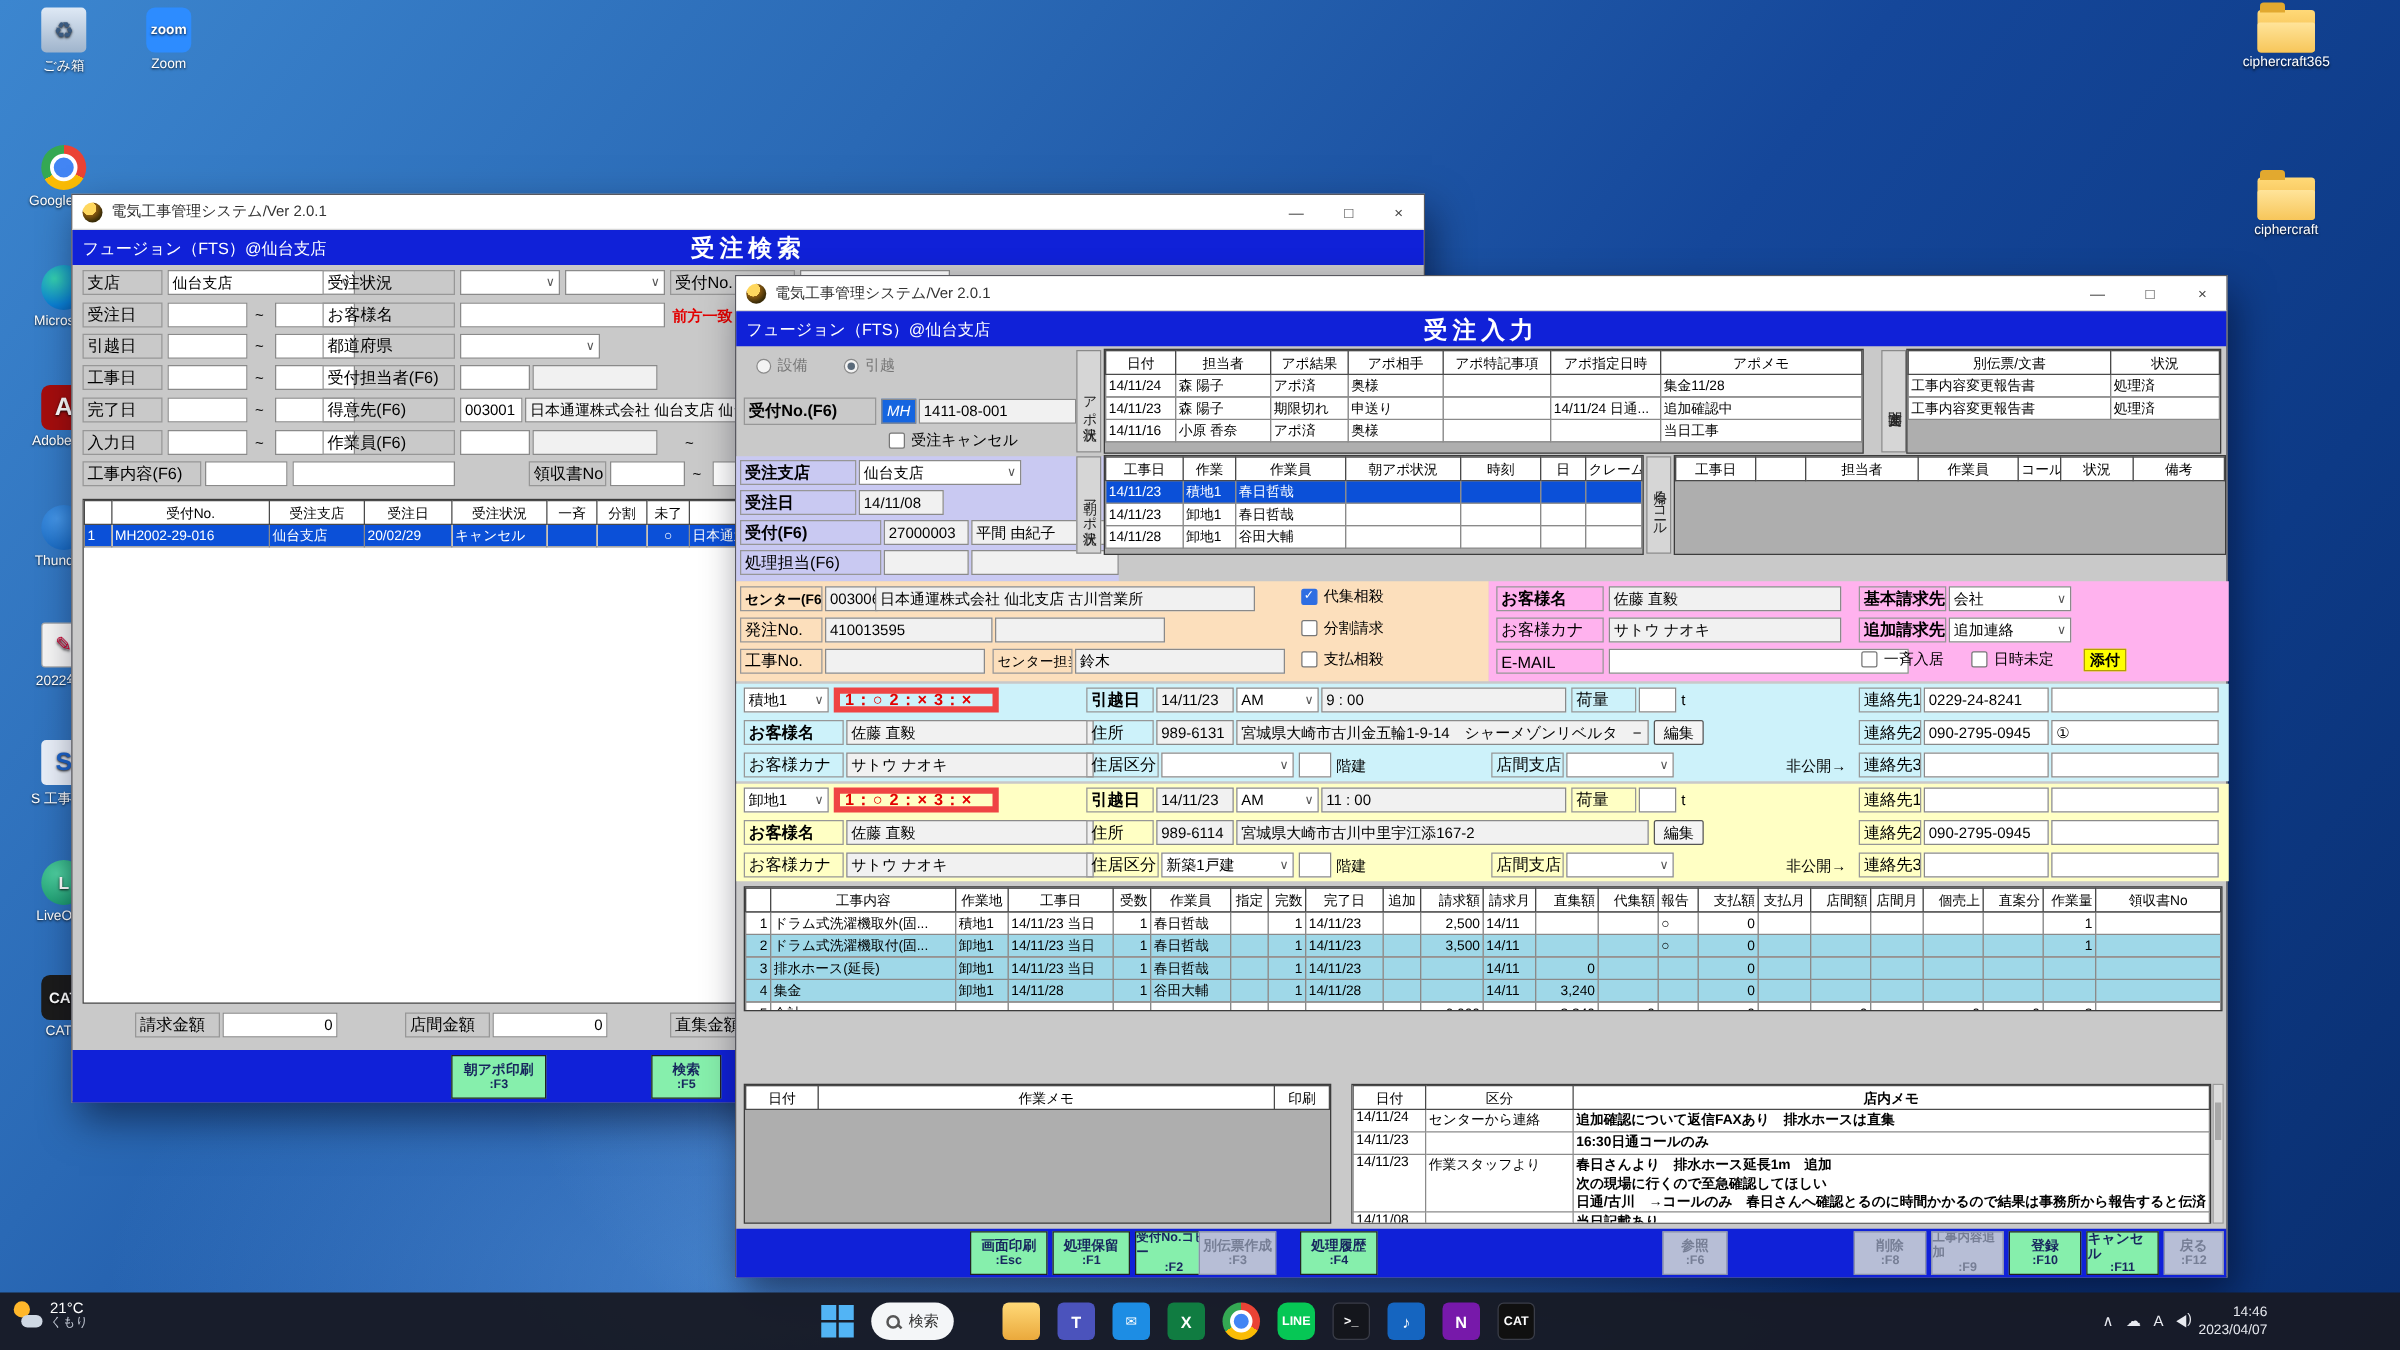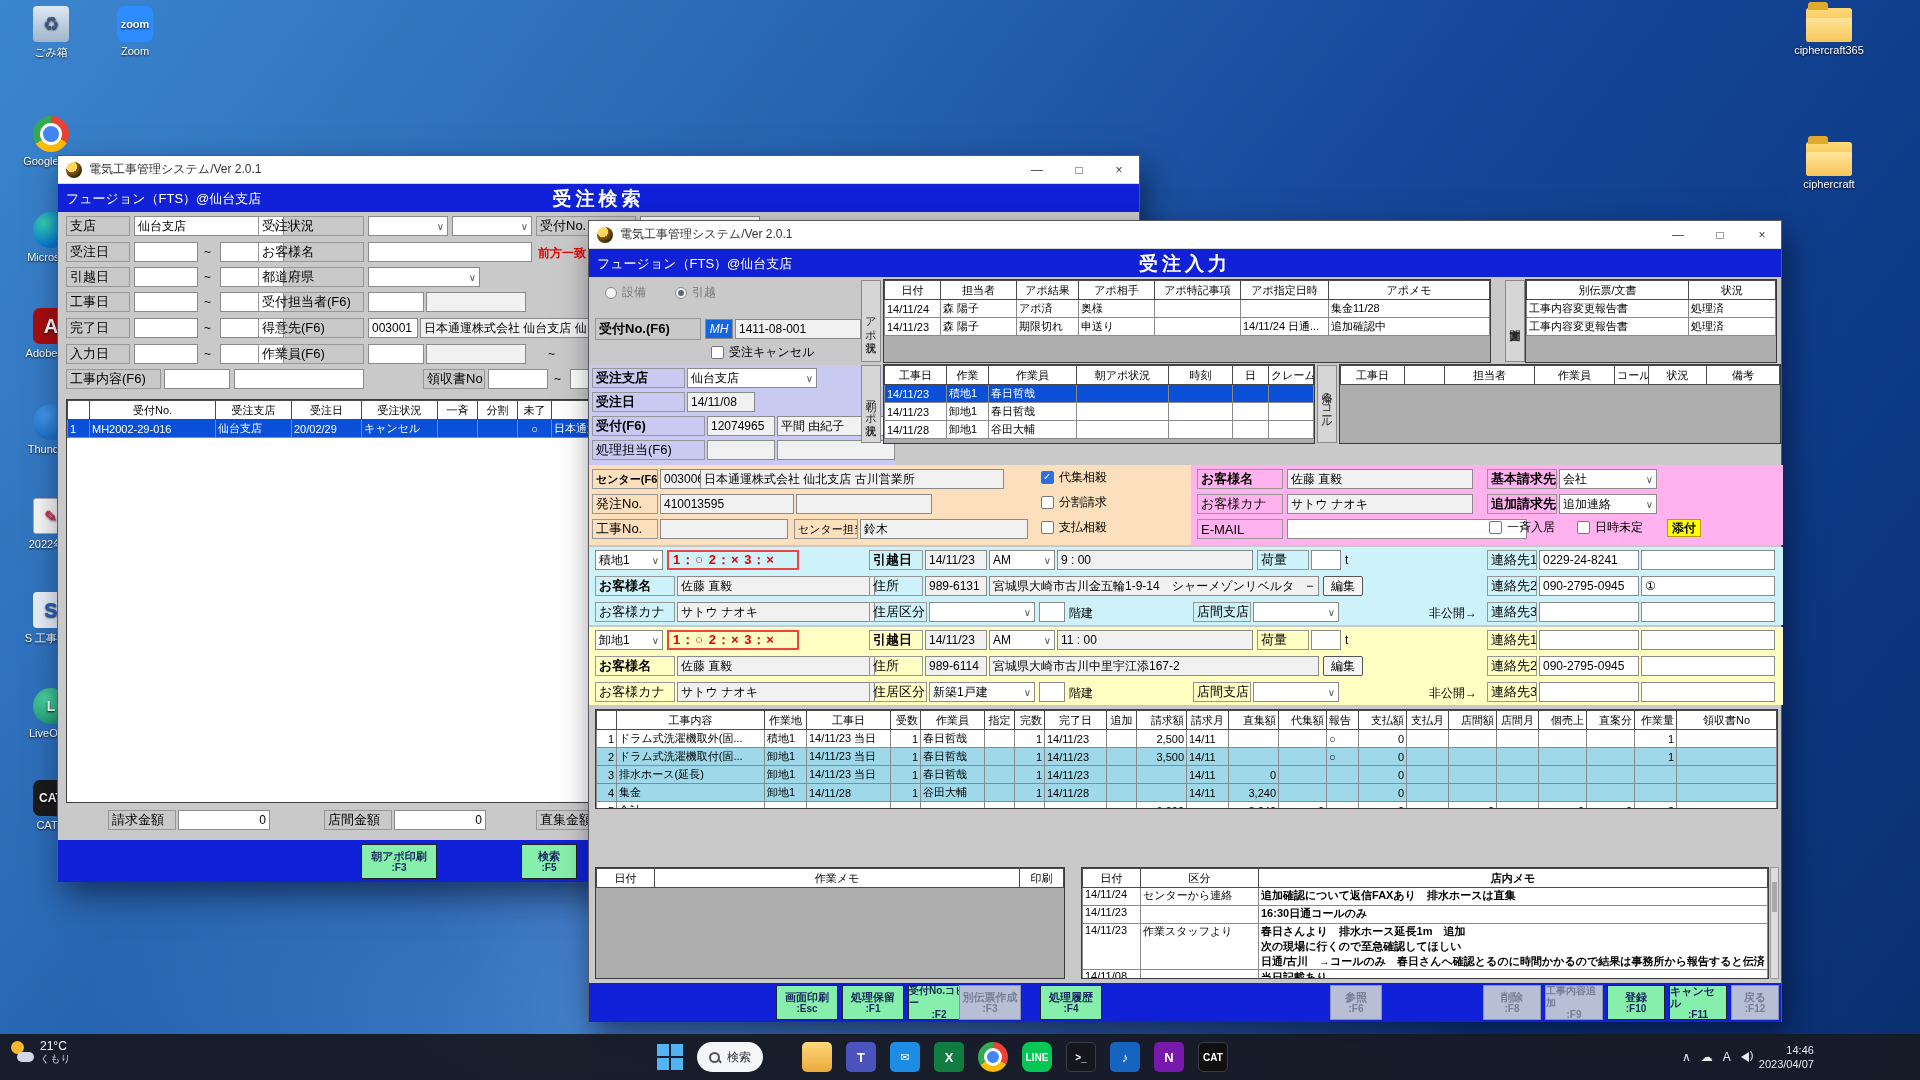--- a/index.html
+++ b/index.html
@@ -84,21 +84,21 @@
   .pnk{background:#ffb2ee;}
   .cyn{background:#cdf2fa;}
   .yel{background:#ffffc4;}
 
   .foot{position:absolute;background:#1021d8;}
   .btn{position:absolute;height:35px;background:#86efac;border:1px solid #222;display:flex;flex-direction:column;align-items:center;justify-content:center;font-size:11px;font-weight:bold;color:#17265e;line-height:12px;overflow:hidden;}
   .btn .key{font-size:10px;font-weight:bold;}
   .btn.dis{background:#b7bed6;color:#767e95;border-color:#8b92aa;}
   .mh{background:#1565e0;color:#fff;justify-content:center;font-style:italic;}
   .badge{position:absolute;height:18px;background:#ffff00;border:1px solid #b5a000;font-size:12px;font-weight:bold;display:flex;align-items:center;padding:0 4px;}
-  .marks{position:absolute;height:20px;border:2px solid #ef4444;display:flex;align-items:center;padding:0 4px;font-size:13px;letter-spacing:1px;}
+  .marks{position:absolute;height:20px;border:5px solid #ef4444;display:flex;align-items:center;padding:0 4px;font-size:13px;letter-spacing:1px;}
   .editbtn{position:absolute;height:20px;background:#f5f5f5;border:1px solid #555;border-radius:2px;font-size:12px;display:flex;align-items:center;justify-content:center;}
   .sb{position:absolute;width:9px;background:#dcdcdc;border:1px solid #9a9a9a;}
   .sb .thumb{position:absolute;left:1px;right:1px;top:14px;height:30px;background:#a8a8a8;}
 
   
   #taskbar{position:absolute;left:0;bottom:0;width:1920px;height:46px;background:rgba(24,27,38,.97);display:block;color:#fff;}
   .weather{position:absolute;left:10px;top:5px;display:flex;gap:6px;align-items:center;}
   .wicon{width:24px;height:24px;position:relative;}
   .wicon .sun{position:absolute;left:1px;top:1px;width:13px;height:13px;border-radius:50%;background:#ffb72b;}
   .wicon .cld{position:absolute;right:0;bottom:2px;width:17px;height:10px;border-radius:6px;background:#cfd8e4;}
@@ -343,21 +343,21 @@
 
     <div class="sect lav" style="left:0;top:144px;width:306px;height:100px;"></div>
     <div class="lbl b" style="left:3px;top:147px;width:93px;">受注支店</div>
     <div class="inp w dd" style="left:98px;top:147px;width:130px;">
         <span>仙台支店</span>
         <span class="arr">∨</span>
       </div>
     <div class="lbl b" style="left:3px;top:171px;width:93px;">受注日</div>
     <div class="inp" style="left:98px;top:171px;width:68px;">14/11/08</div>
     <div class="lbl b" style="left:3px;top:195px;width:113px;">受付(F6)</div>
-    <div class="inp" style="left:118px;top:195px;width:68px;">12074965</div>
+    <div class="inp" style="left:118px;top:195px;width:68px;">27000003</div>
     <div class="inp" style="left:188px;top:195px;width:118px;">平間 由紀子</div>
     <div class="lbl" style="left:3px;top:219px;width:113px;">処理担当(F6)</div>
     <div class="inp" style="left:118px;top:219px;width:68px;"></div>
     <div class="inp" style="left:188px;top:219px;width:118px;"></div>
 
     <div class="vtab" style="left:272px;top:59px;height:82px;">アポ状況</div>
     <div class="tblwrap" style="left:294px;top:58px;width:608px;height:84px;">
       <table class="grid apo">
           <thead>
             <tr>
@@ -381,20 +381,29 @@
               <td class="c6">集金11/28</td>
             </tr>
             <tr>
               <td class="c0">14/11/23</td>
               <td class="c1">森 陽子</td>
               <td class="c2">期限切れ</td>
               <td class="c3">申送り</td>
               <td class="c4"></td>
               <td class="c5">14/11/24 日通...</td>
               <td class="c6">追加確認中</td>
+            </tr>
+            <tr>
+              <td class="c0">14/11/16</td>
+              <td class="c1">小原 香奈</td>
+              <td class="c2">アポ済</td>
+              <td class="c3">奥様</td>
+              <td class="c4"></td>
+              <td class="c5"></td>
+              <td class="c6">当日工事</td>
             </tr>
           </tbody>
         </table>
     </div>
     <div class="vtab" style="left:272px;top:144px;height:78px;">朝アポ状況</div>
     <div class="tblwrap" style="left:294px;top:143px;width:432px;height:80px;">
       <table class="grid asa">
           <thead>
             <tr>
               <th class="c0">工事日</th>

